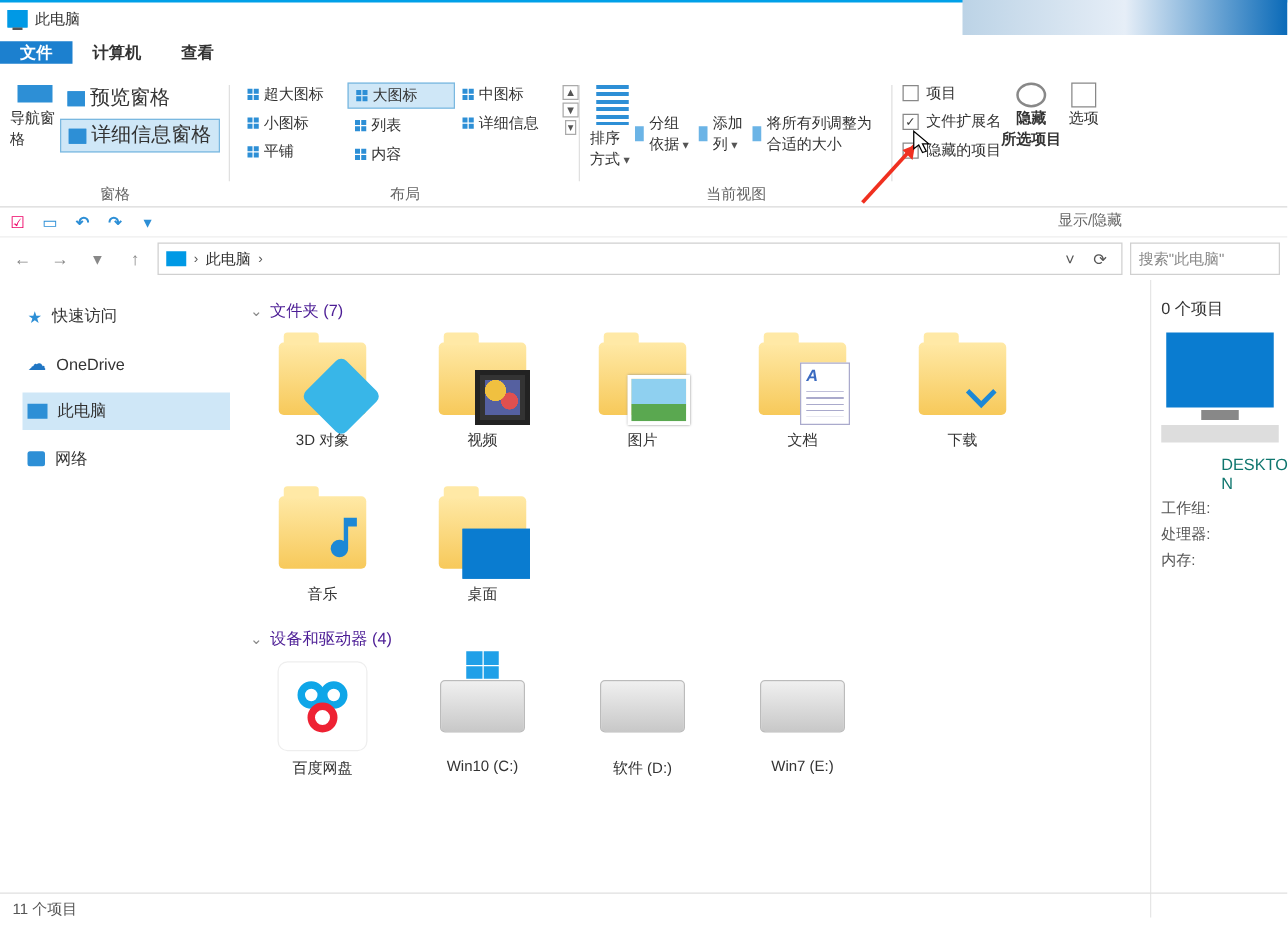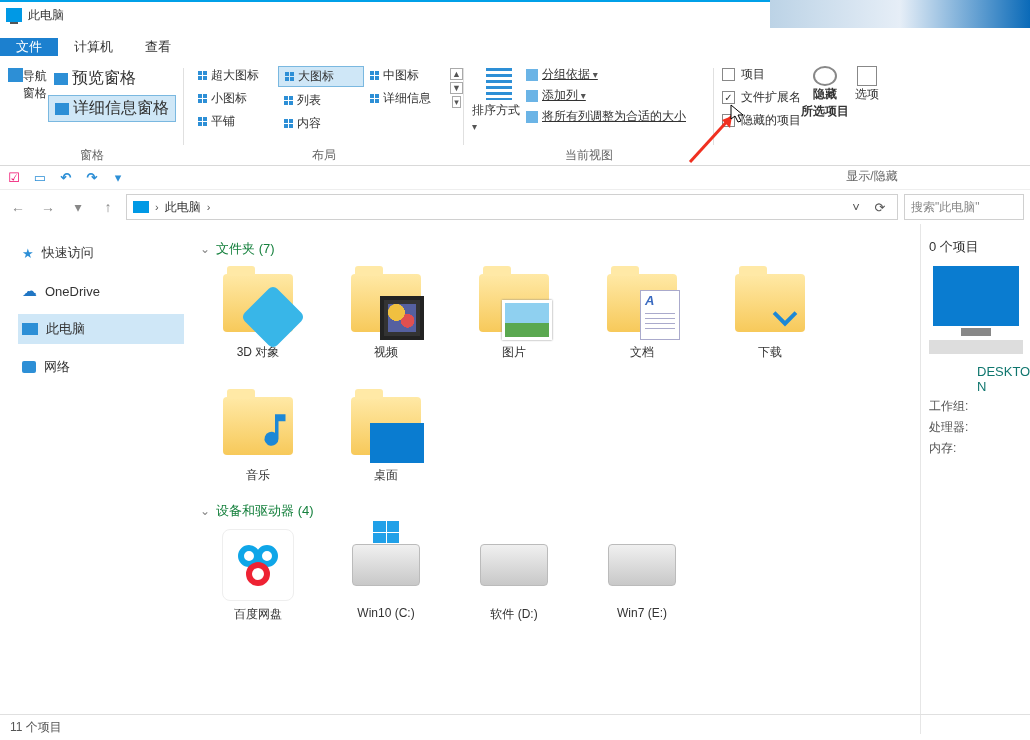--- a/index.html
+++ b/index.html
@@ -6,32 +6,32 @@
   body { width:1030px; height:740px; background:#fff; overflow:hidden; font-size:13px; color:#333; position:relative;}
 
   
   .titlebar { height:28px; background:#fff; border-top:2px solid #00a0e8; display:flex; align-items:center; padding-left:6px;}
   .titlebar .pc-icon { width:16px; height:14px; background:#0099e5; border:1px solid #0099e5; position:relative; margin-right:6px;}
   .titlebar .pc-icon::after{content:"";position:absolute;bottom:-3px;left:3px;width:8px;height:2px;background:#555;}
   .titlebar .title {font-size:12px; color:#333;}
   .top-border{position:absolute; right:0;top:0; width:260px; height:28px; background:linear-gradient(90deg,#bcd3e6 0%,#e6eef7 50%,#0a6ab8 100%);}
 
   
-  .menu-tabs { height:28px; display:flex; align-items:flex-end;}
+  .menu-tabs { height:28px; display:flex; align-items:center;font-weight:bold;}
   .menu-tabs .tab{padding:0 16px; display:flex; align-items:center; font-size:13px; color:#333; cursor:pointer;}
   .menu-tabs .tab.active{background:#1c80cf; color:#fff;}
 
   
   .ribbon { height:110px; border-bottom:1px solid #d9d9d9; display:flex; padding-top:6px;}
   .ribbon-group{ display:flex; flex-direction:column; position:relative; padding:0 8px;}
   .ribbon-group.sep::after{content:""; position:absolute; right:0; top:6px; bottom:20px; width:1px; background:#e0e0e0;}
   .group-body{flex:1; display:flex;}
   .group-label{height:18px; font-size:12px; color:#666; text-align:center;}
 
-  .nav-big{width:40px; display:flex; flex-direction:row; align-items:flex-start; padding-top:6px;}
+  .nav-big{width:40px; display:flex; flex-direction:column; align-items:center; padding-top:6px;}
   .nav-big .blueblock{width:28px;height:14px;background:#2d8fd6;margin-bottom:4px;}
   .nav-big span{font-size:12px;}
 
   .pane-buttons{display:flex; flex-direction:column; gap:4px; justify-content:flex-start; padding-top:4px;}
   .pane-btn{display:flex; align-items:center; gap:4px; padding:2px 6px; font-size:16px; cursor:pointer;}
   .pane-btn.active{background:#cfe7f7; border:1px solid #7ab8e0;}
   .pane-btn .pic{width:14px;height:12px;background:#2d8fd6;border:1px solid #2d8fd6;display:inline-block;}
 
   .layout-col{display:flex; flex-direction:column; gap:4px; padding-top:4px;}
   .layout-item{display:flex; align-items:center; gap:4px; padding:1px 6px; font-size:12px; min-width:86px; cursor:pointer;}
@@ -39,21 +39,21 @@
   .layout-item .dots{display:inline-grid;grid-template-columns:repeat(2,4px);grid-template-rows:repeat(2,4px);gap:1px;}
   .layout-item .dots i{background:#2d8fd6;}
   .arrows{width:14px; display:flex; flex-direction:column; align-items:center; gap:2px; padding-top:6px;}
   .arrows span{font-size:9px;color:#555;border:1px solid #aaa;padding:0 1px;line-height:10px;cursor:pointer;}
 
   .sort-big{width:54px; display:flex; flex-direction:column; align-items:center; padding-top:4px;}
   .sort-big .blueblock{width:26px;height:32px;background:repeating-linear-gradient(#2d8fd6,#2d8fd6 3px,#fff 3px,#fff 6px);}
   .sort-big span{font-size:12px; margin-top:2px;}
   .dd::after{content:" ▾"; font-size:10px; color:#555;}
 
-  .view-col{display:flex;flex-direction:column;gap:4px;padding-top:4px; font-size:12px;text-decoration:underline;}
+  .view-col{display:flex;flex-direction:row;gap:4px;padding-top:4px; font-size:12px;}
   .view-col .row{display:flex;align-items:center;gap:4px;cursor:pointer;}
   .view-col .row .sq{width:12px;height:12px;background:#6bb4e6;}
 
   .check-col{display:flex;flex-direction:column;gap:6px;padding-top:4px;font-size:12px;}
   .check-col .row{display:flex;align-items:center;gap:6px;cursor:pointer;}
   .chk{width:13px;height:13px;border:1px solid #888;display:inline-flex;align-items:center;justify-content:center;font-size:10px;color:#333;background:#fff;}
 
   .hide-big{width:48px;display:flex;flex-direction:column;align-items:center;padding-top:4px;font-size:12px;font-weight:bold;}
   .hide-big .eye{width:24px;height:20px;border:2px solid #888;border-radius:50%;position:relative;}
   .opt-big{width:36px;display:flex;flex-direction:column;align-items:center;padding-top:4px;font-size:12px;}
@@ -79,21 +79,21 @@
   .main{display:flex; height:510px;}
   .tree{width:190px; padding:14px 6px 6px 18px; font-size:13px;}
   .tree .item{display:flex;align-items:center;gap:8px;padding:6px 4px;cursor:pointer;}
   .tree .item.sel{background:#cfe7f7;}
   .tree .star{color:#2d8fd6;}
   .tree .cloud{color:#2076c4;font-size:15px;}
   .tree .pc{width:16px;height:12px;background:#2d8fd6;}
   .tree .net{width:14px;height:12px;background:#2d8fd6;border-radius:2px;}
 
   .content{flex:1; padding:12px 10px; overflow:auto;}
-  .section-hdr{font-size:13px;color:#15803d;margin:4px 0 10px 0;display:flex;align-items:center;gap:6px;cursor:pointer;}
+  .section-hdr{font-size:13px;color:#4c1d95;margin:4px 0 10px 0;display:flex;align-items:center;gap:6px;cursor:pointer;}
   .section-hdr::before{content:"⌄";color:#888;font-size:12px;}
   .grid{display:flex;flex-wrap:wrap;gap:30px 36px;padding-left:12px;margin-bottom:18px;}
   .tile{width:92px;display:flex;flex-direction:column;align-items:center;gap:6px;cursor:pointer;}
   .tile .lbl{font-size:12px;text-align:right;}
   .bigicon{width:72px;height:70px;display:flex;align-items:center;justify-content:center;position:relative;}
   .folder{width:70px;height:58px;background:linear-gradient(180deg,#ffe9a6,#f7c95a);border-radius:4px;position:relative;}
   .folder::before{content:"";position:absolute;top:-8px;left:4px;width:28px;height:10px;background:#ffe9a6;border-radius:3px 3px 0 0;}
   .overlay{position:absolute;right:-2px;bottom:-2px;}
   .cube{width:46px;height:46px;background:#38b6e8;transform:rotate(45deg);border-radius:6px;}
   .film{width:44px;height:44px;background:#333;border:4px solid #222;}

